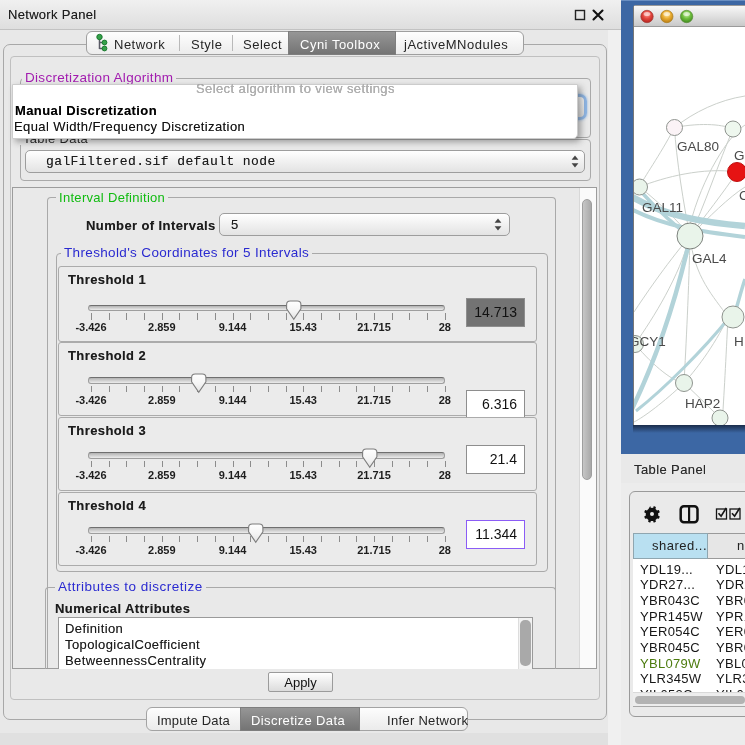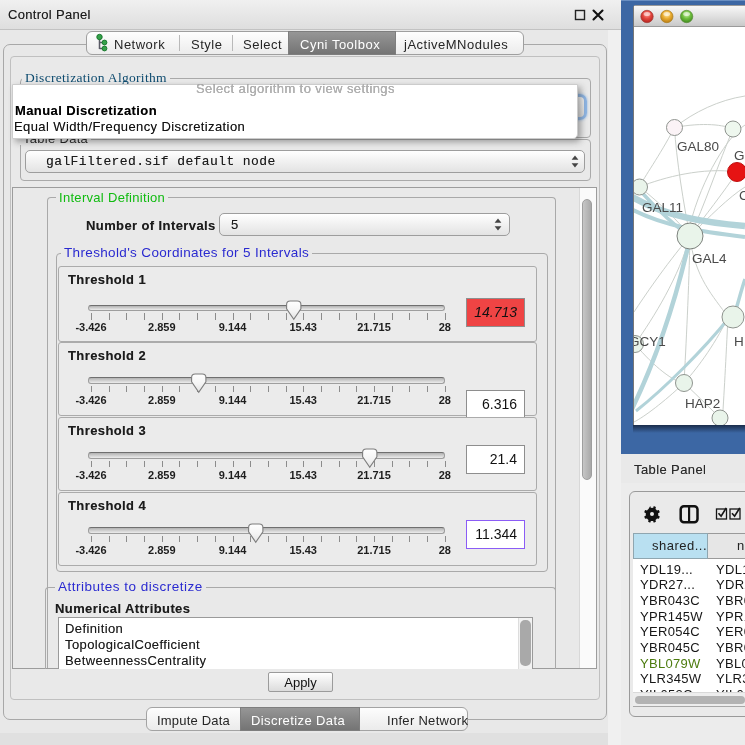--- a/index.html
+++ b/index.html
@@ -7,21 +7,21 @@
 .abs { position:absolute; }
 .t13 { font-size:13px; color:#1c1c1c; letter-spacing:0.4px; text-shadow:0 0 0.3px rgba(0,0,0,0.45); }
 .bold { font-weight:bold; }
 .combo { background:linear-gradient(180deg,#ffffff 0%,#f2f2f2 45%,#e3e3e3 100%); border:1px solid #9d9d9d; border-radius:5px; }
 .grpbrd { border:1px solid #a9a9a9; border-radius:4px; }
 .grptitle { font-size:13px; background:#e9e9e9; padding:0 3px; line-height:13px; letter-spacing:0.3px; }
 </style></head>
 <body>
 
 <div class="abs" style="left:0;top:0;width:621px;height:30px;background:linear-gradient(180deg,#f0f0f0,#dedede);border-bottom:1px solid #c2c2c2;"></div>
-<div class="abs t13" style="left:8px;top:7px;letter-spacing:0.3px;">Control Panel</div>
+<div class="abs t13" style="left:8px;top:7px;letter-spacing:0.3px;">Network Panel</div>
 <svg class="abs" style="left:573px;top:8px;" width="34" height="14" viewBox="0 0 34 14">
 <rect x="2.5" y="2.5" width="9" height="9" fill="none" stroke="#222" stroke-width="1.4"></rect>
 <path d="M20.5 2.5 L29.5 11.5 M29.5 2.5 L20.5 11.5" stroke="#111" stroke-width="2.1" stroke-linecap="round"></path>
 </svg>
 <div class="abs" style="left:0;top:733px;width:621px;height:12px;background:#e0e0e0;"></div>
 <div class="abs" style="left:3px;top:44px;width:604px;height:676px;border:1px solid #a8a8a8;border-radius:7px;background:#e8e8e8;"></div>
 <div class="abs" style="left:10px;top:56px;width:590px;height:644px;border:1px solid #c0c0c0;border-radius:4px;background:#e9e9e9;"></div>
 <div class="abs" style="left:86px;top:31px;width:438px;height:24px;border:1px solid #9f9f9f;border-radius:6px;background:linear-gradient(180deg,#fefefe,#ececec);"></div>
 <div class="abs" style="left:288px;top:31px;width:108px;height:24px;background:linear-gradient(180deg,#969696,#747474);border:1px solid #7e7e7e;"></div>
 <div class="abs" style="left:179px;top:35px;width:1px;height:16px;background:#b9b9b9;"></div>
@@ -31,21 +31,21 @@
 <circle cx="6.5" cy="4" r="2.7" fill="#35a24a" stroke="#1c7a30" stroke-width="1"></circle>
 <circle cx="11.5" cy="9.5" r="2.4" fill="#35a24a" stroke="#1c7a30" stroke-width="1"></circle>
 <circle cx="11.5" cy="15.5" r="2.4" fill="#35a24a" stroke="#1c7a30" stroke-width="1"></circle>
 </svg>
 <div class="abs" style="left:114px;top:37px;font-size:13px;letter-spacing:0.5px;color:#262626;">Network</div>
 <div class="abs" style="left:191px;top:37px;font-size:13px;letter-spacing:0.5px;color:#262626;">Style</div>
 <div class="abs" style="left:243px;top:37px;font-size:13px;letter-spacing:0.5px;color:#262626;">Select</div>
 <div class="abs" style="left:300px;top:37px;font-size:13px;letter-spacing:0.5px;color:#ffffff;">Cyni Toolbox</div>
 <div class="abs" style="left:404px;top:37px;font-size:13px;letter-spacing:0.5px;color:#262626;">jActiveMNodules</div>
 <div class="abs grpbrd" style="left:20px;top:78px;width:571px;height:60px;"></div>
-<div class="abs grptitle" style="left:22px;top:71px;color:#0c4a6e;background:#e9e9e9;font-size:13.5px;font-family:Liberation Serif, serif;">Discretization Algorithm</div>
+<div class="abs grptitle" style="left:22px;top:71px;color:#a21caf;background:#e9e9e9;font-size:13.5px;">Discretization Algorithm</div>
 <div class="abs" style="left:556px;top:94px;width:31px;height:26px;border-radius:7px;border:3px solid #8db4e2;background:linear-gradient(180deg,#f2f2f2,#dcdcdc);box-shadow:0 0 3px #8db4e2;"></div>
 <div class="abs grpbrd" style="left:20px;top:139px;width:571px;height:42px;"></div>
 <div class="abs grptitle" style="left:20px;top:132px;color:#1c1c1c;">Table Data</div>
 <div class="abs combo" style="left:25px;top:150px;width:560px;height:23px;"></div>
 <div class="abs t13" style="left:46px;top:154px;font-family:Liberation Mono, monospace;">galFiltered.sif default node</div>
 <svg class="abs" style="left:570px;top:155px;" width="10" height="13" viewBox="0 0 10 13">
 <path d="M5 0.5 L8.4 4.7 L1.6 4.7 Z" fill="#444444"></path>
     <path d="M5 12.5 L8.4 8.3 L1.6 8.3 Z" fill="#444444"></path>
 </svg>
 <div class="abs" style="left:12px;top:84px;width:566px;height:55px;background:#ffffff;border:1px solid #cccccc;border-radius:0 0 5px 0;box-shadow:3px 3px 6px rgba(60,60,60,0.45);"></div>
@@ -79,21 +79,21 @@
 <svg class="abs" style="left:285.2px;top:300.0px;" width="18" height="21" viewBox="0 0 18 21">
 <path d="M1.6 4.6 Q1.6 1 5.2 1 L12.3 1 Q15.9 1 15.9 4.6 L15.9 8.9 L8.75 19.2 L1.6 8.9 Z" fill="url(#thg1)" stroke="#7d7d7d" stroke-width="1.1"></path>
 <defs>
       <linearGradient id="thg1" x1="0" y1="0" x2="0" y2="1">
 <stop offset="0" stop-color="#ffffff"></stop>
         <stop offset="0.55" stop-color="#f4f4f4"></stop>
         <stop offset="1" stop-color="#e2e2e2"></stop>
 </linearGradient>
     </defs>
   </svg>
-<div class="abs" style="left:466px;top:297.5px;width:59px;height:29px;background:#ef4444;border:1px solid #8e8e8e;font-size:14px;color:#111;text-align:right;line-height:27px;padding-right:7px;font-style:italic;">14.713</div>
+<div class="abs" style="left:466px;top:297.5px;width:59px;height:29px;background:#737373;border:1px solid #8e8e8e;font-size:14px;color:#111;text-align:right;line-height:27px;padding-right:7px;">14.713</div>
 <div class="abs" style="left:58px;top:342px;width:479px;height:74px;border:1px solid #ababab;border-radius:3px;background:#ebebeb;"></div>
 <div class="abs t13 bold" style="left:68px;top:348px;">Threshold 2</div>
 <div class="abs" style="left:88px;top:377px;width:357px;height:6.5px;border:1px solid #9e9e9e;border-top:1.6px solid #6f6f6f;border-radius:3px;background:linear-gradient(180deg,#b2b2b2,#ececec);"></div>
 <div class="abs" style="left:91px;top:385.5px;width:355px;height:6.5px;background:repeating-linear-gradient(90deg,#8c8c8c 0px,#8c8c8c 1px,transparent 1px,transparent 17.69px);"></div>
 <div class="abs" style="left:91.0px;top:393.5px;transform:translateX(-50%);font-size:11px;font-weight:bold;color:#1e1e1e;">-3.426</div>
 <div class="abs" style="left:161.8px;top:393.5px;transform:translateX(-50%);font-size:11px;font-weight:bold;color:#1e1e1e;">2.859</div>
 <div class="abs" style="left:232.5px;top:393.5px;transform:translateX(-50%);font-size:11px;font-weight:bold;color:#1e1e1e;">9.144</div>
 <div class="abs" style="left:303.2px;top:393.5px;transform:translateX(-50%);font-size:11px;font-weight:bold;color:#1e1e1e;">15.43</div>
 <div class="abs" style="left:374.0px;top:393.5px;transform:translateX(-50%);font-size:11px;font-weight:bold;color:#1e1e1e;">21.715</div>
 <div class="abs" style="left:444.8px;top:393.5px;transform:translateX(-50%);font-size:11px;font-weight:bold;color:#1e1e1e;">28</div>

